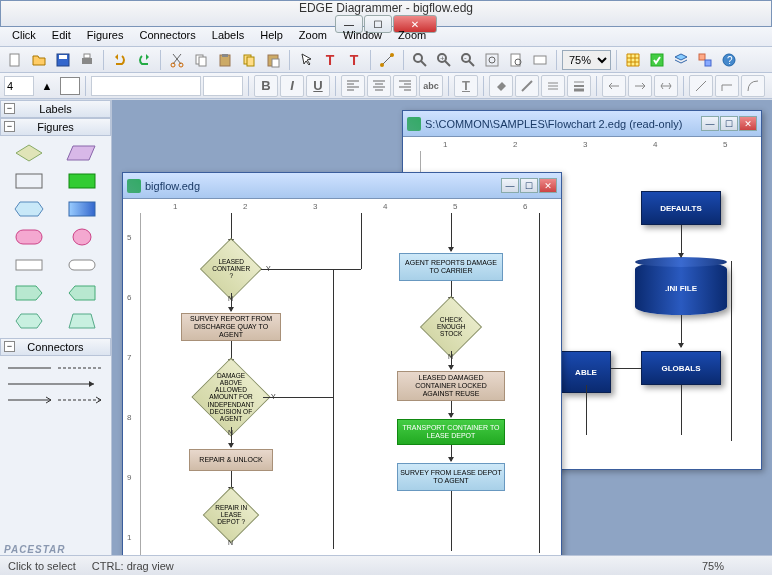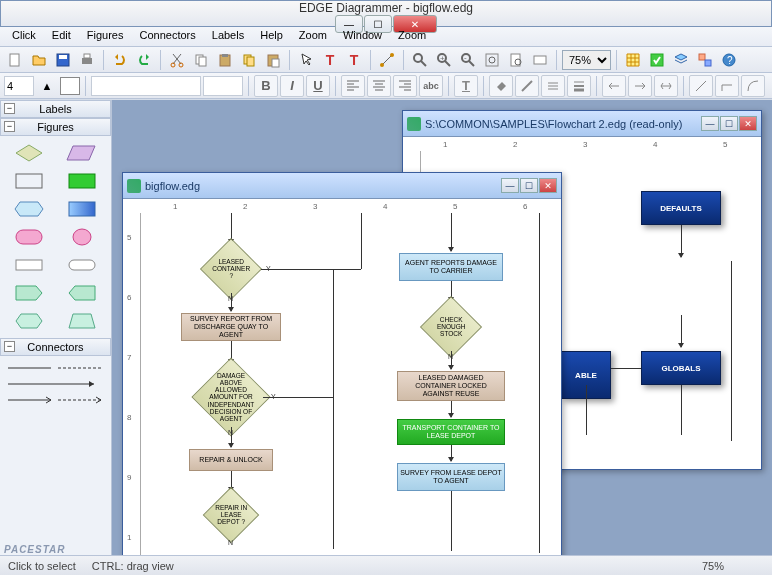--- a/index.html
+++ b/index.html
@@ -489,21 +489,22 @@
     <div class="ruler-h">
       <span style="left:40px">1</span>
       <span style="left:110px">2</span>
       <span style="left:180px">3</span>
       <span style="left:250px">4</span>
       <span style="left:320px">5</span>
     </div>
     <div class="ruler-v"></div>
     <div class="canvas">
       <div class="blueblock" style="left:220px;top:40px;width:80px;height:34px">DEFAULTS</div>
-      <div class="blueblock" style="left:140px;top:200px;width:50px;height:48px">ABLE</div>
+      <div class="bluecyl" style="left:214px;top:110px;width:92px;height:54px">.INI FILE</div>
+      <div class="blueblock" style="left:140px;top:200px;width:50px;height:42px">ABLE</div>
       <div class="blueblock" style="left:220px;top:200px;width:80px;height:34px">GLOBALS</div>
       <div class="arrowline v" style="left:260px;top:74px;height:32px"></div>
       <div class="arrowhead" style="left:257px;top:102px"></div>
       <div class="arrowline v" style="left:260px;top:164px;height:32px"></div>
       <div class="arrowhead" style="left:257px;top:192px"></div>
       <div class="arrowline h" style="left:190px;top:217px;width:30px"></div>
       <div class="arrowline v" style="left:165px;top:234px;height:50px"></div>
       <div class="arrowline v" style="left:260px;top:234px;height:50px"></div>
       <div class="arrowline v" style="left:310px;top:110px;height:180px"></div>
     </div>

